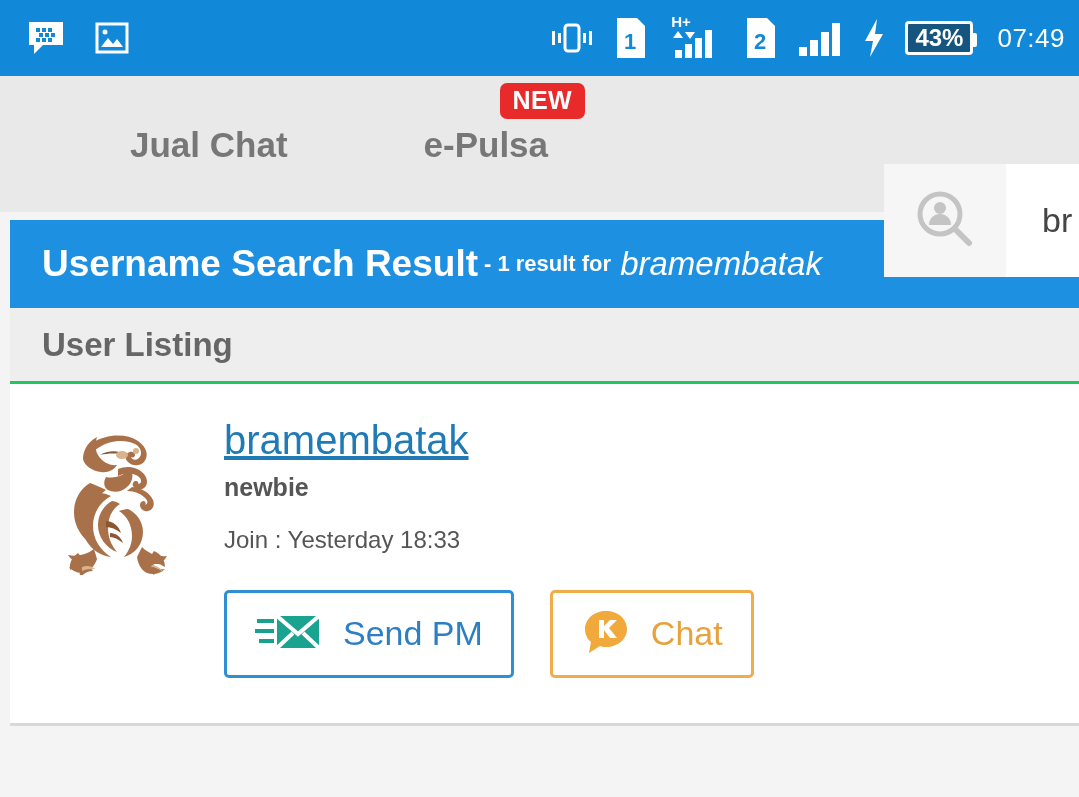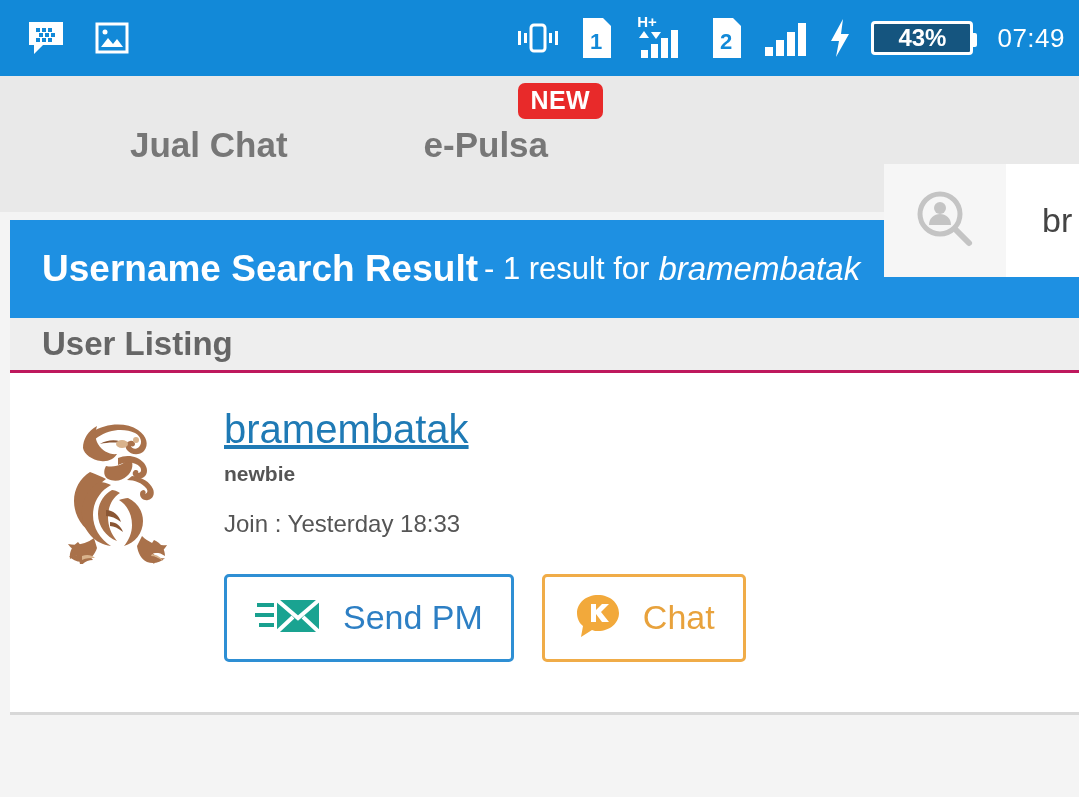--- a/index.html
+++ b/index.html
@@ -23,21 +23,21 @@
   .sb-left{ display:flex; align-items:center; gap:26px; }
   .sb-right{ margin-left:auto; display:flex; align-items:center; gap:18px; }
   .sb-icon{ display:flex; align-items:center; justify-content:center; }
   .sb-time{
     font-size:26px; font-weight:400; letter-spacing:0.5px;
     color:#ffffff; margin-left:6px;
   }
   .battery{
     display:flex; align-items:center; justify-content:center;
     border:3px solid #ffffff; border-radius:4px;
-    height:34px; padding:0 24px; position:relative;
+    height:34px; padding:0 7px; position:relative;
     background:#15557f;
   }
   .battery:after{
     content:""; position:absolute; right:-7px; top:9px;
     width:4px; height:14px; background:#ffffff; border-radius:0 2px 2px 0;
   }
   .battery span{ font-size:24px; font-weight:700; color:#ffffff; line-height:1; }
 
   
   .tabbar{
@@ -54,21 +54,21 @@
     position:relative;
     white-space:nowrap;
     padding:0 10px;
     line-height:1;
   }
   .tab-jualbeli{ margin-left:120px; }
   .tab-news{ margin-left:123px; }
   .tab-epulsa{ margin-left:116px; }
   .new-badge{
     position:absolute;
-    top:-44px; left:104px;
+    top:-44px; left:86px;
     background:#e82a2a;
     color:#ffffff;
     font-size:25px;
     font-weight:700;
     border-radius:7px;
     padding:5px 13px 6px;
     line-height:1;
     letter-spacing:0.3px;
   }
   .searchwrap{
@@ -91,39 +91,39 @@
     font-size:34px;
     color:#444444;
     overflow:hidden;
     white-space:nowrap;
   }
 
   
   .result-header{
     margin:8px 0 0 10px;
     background:#1e90e2;
-    height:98px;
+    height:88px;
     display:flex; align-items:center;
     padding-left:32px;
     color:#ffffff;
     white-space:nowrap;
     overflow:hidden;
   }
   .rh-bold{ font-size:37px; font-weight:700; }
-  .rh-mid{ font-size:31px; font-weight:400; margin-left:6px; }
+  .rh-mid{ font-size:22px; font-weight:700; margin-left:6px; }
   .rh-italic{ font-size:33px; font-style:italic; font-weight:400; margin-left:9px; }
 
   
   .listing-head{
     margin-left:10px;
     background:#eeeeee;
-    height:55px;
+    height:76px;
     display:flex; align-items:center;
     padding-left:32px;
-    border-bottom:3px solid #be185d;
+    border-bottom:3px solid #22c55e;
   }
   .listing-head span{
     font-size:33px; font-weight:700; color:#666666;
   }
 
   .user-card{
     margin-left:10px;
     background:#ffffff;
     border-bottom:3px solid #d8d8d8;
     display:flex;
@@ -138,33 +138,33 @@
     display:flex; align-items:center; justify-content:center;
   }
   .user-info{ margin-left:30px; padding-top:12px; }
   .username{
     font-size:40px;
     color:#1f7ab5;
     line-height:1.12;
     display:block;
   }
   .usertitle{
-    font-size:21px;
+    font-size:25px;
     font-weight:700;
     color:#555555;
     display:block;
     margin-top:10px;
   }
   .joindate{
     font-size:24px;
     color:#555555;
     display:block;
     margin-top:24px;
   }
-  .btn-row{ display:flex; gap:28px; margin-top:36px; }
+  .btn-row{ display:flex; gap:36px; margin-top:36px; }
   .btn{
     height:88px;
     display:flex; align-items:center;
     background:#ffffff;
     border-radius:5px;
     padding:0 28px;
   }
   .btn-pm{ border:3px solid #2e8fd4; }
   .btn-pm .btn-label{ color:#2d7fc4; font-size:34px; margin-left:22px; }
   .btn-chat{ border:3px solid #f0ac48;padding-left:28px; }

